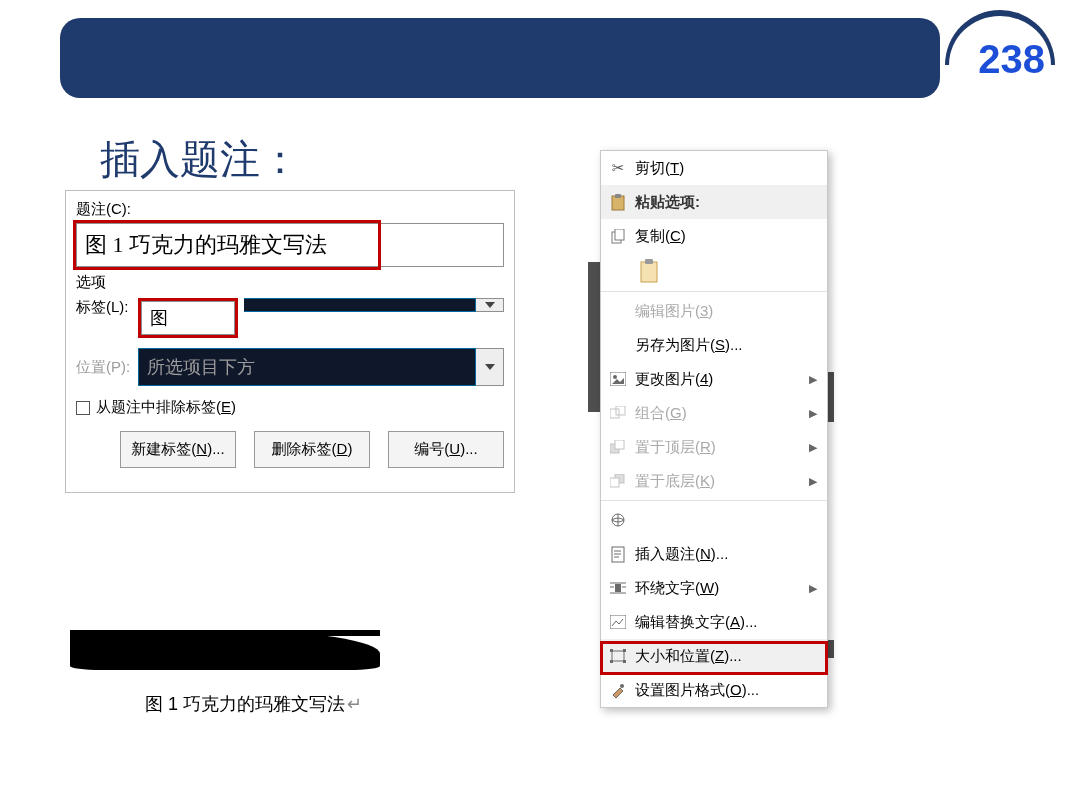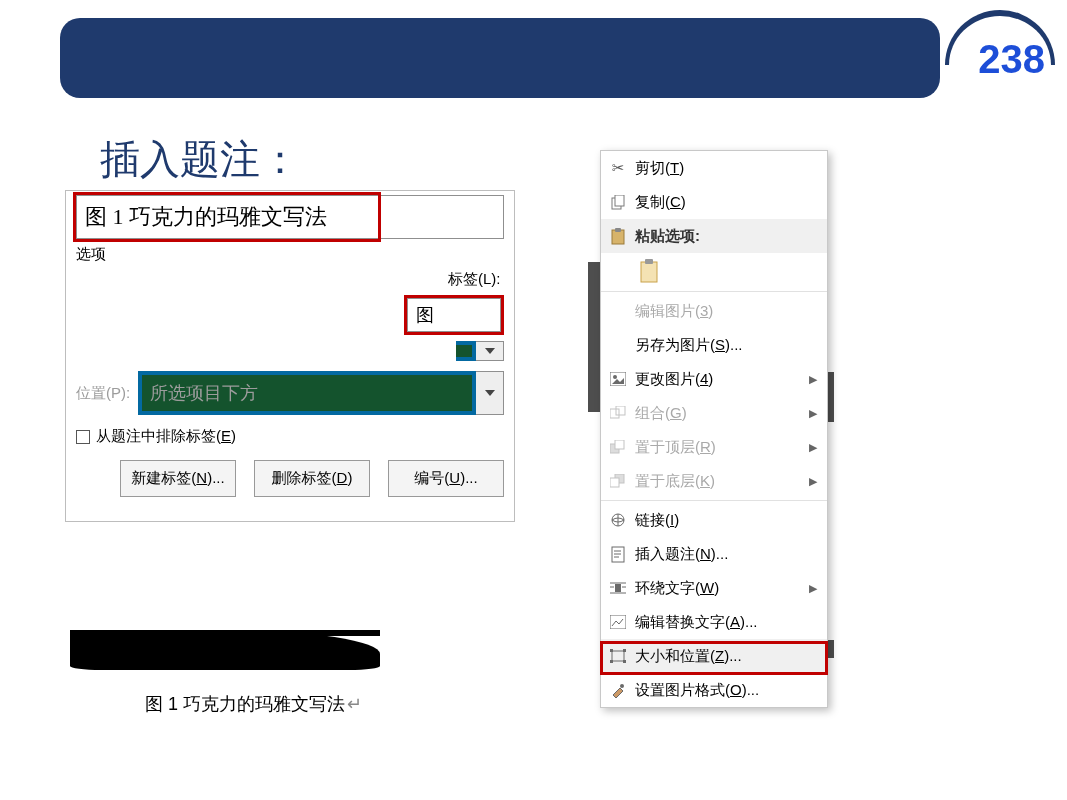--- a/index.html
+++ b/index.html
@@ -19,25 +19,25 @@
 .dialog-titlebar .title { flex:1; }
 .dialog-titlebar .q { width:30px; text-align:center; font-size:18px; }
 .dialog-titlebar .x { width:30px; text-align:center; font-size:20px; font-weight:bold; }
 .dialog-body { padding: 4px 10px 14px; font-size:15px; }
 .lbl { margin:5px 0 4px; }
 .row-caption-wrap { position: relative; margin-bottom:6px; }
 .row-caption-input { border:1px solid #8f8f8f; width:100%; padding:6px 8px; font-size:22px; font-family:SimSun,serif; }
 .row-caption-red { position:absolute; top:-3px; left:-3px; width:72%; height:calc(100% + 6px); border:3px solid #c00000; pointer-events:none; }
 
 .combo { display:flex; align-items:stretch; }
-.combo .val { flex:1; border:4px solid #0369a1; padding:6px 8px; font-size:18px; background:#14532d; }
+.combo .val { flex:1; border:1px solid #0369a1; padding:6px 8px; font-size:18px; background:#0f172a; }
 .combo .btn { width:28px; border:1px solid #8f8f8f; border-left:none; background:#eee; display:flex; align-items:center; justify-content:center; }
 .chev-down { width:0;height:0;border-left:5px solid transparent;border-right:5px solid transparent;border-top:6px solid #444; }
 
-.row-label { display:flex; align-items:flex-end; gap:6px; margin:6px 0 10px;flex-direction:column; }
+.row-label { display:flex; align-items:flex-start; gap:6px; margin:6px 0 10px; }
 .row-label .lab-text { font-size:15px; width:56px; }
 .row-label .red-wrap { border:3px solid #c00000; padding:0; }
 .row-label .inner { border:1px solid #8f8f8f; padding:4px 8px; width:94px; font-size:18px; display:inline-block; }
 
 .row-pos { display:flex; align-items:center; gap:6px; margin:8px 0 12px; }
 .row-pos .lab-text { font-size:15px; color:#9c9c9c; width:56px; }
 .row-pos .combo { flex:1; }
 
 .chk-row { display:flex; align-items:center; gap:6px; margin:6px 0 14px; font-size:15px; }
 .chk-row .box { width:14px; height:14px; border:1px solid #555; }
@@ -78,20 +78,21 @@
 <body>
 
 <div class="slide-header"></div>
 <div class="page-badge-arc"></div>
 <div class="page-badge-num">238</div>
 
 <div class="slide-title">插入题注：</div>
 
 <div class="dialog-caption">
   <div class="dialog-body">
+    <div class="lbl"><span>题注(C):</span></div>
     <div class="row-caption-wrap">
       <div class="row-caption-input">图 1 巧克力的玛雅文写法</div>
       <div class="row-caption-red"></div>
     </div>
     <div class="lbl">选项</div>
 
     <div class="row-label">
       <span class="lab-text">标签(L):</span>
       <span class="red-wrap">
         <span class="inner">图</span>
@@ -135,37 +136,37 @@
 
 <div class="bg-blur" style="top:262px; left:588px; width:14px; height:150px;"></div>
 <div class="bg-blur" style="top:372px; left:824px; width:10px; height:50px;"></div>
 <div class="bg-blur" style="top:640px; left:824px; width:10px; height:18px;"></div>
 
 <div class="ctx">
   <div class="ctx-item">
     <span class="ic">✂</span>
     <span class="txt">剪切(<span class="u">T</span>)</span>
   </div>
+  <div class="ctx-item hl-section">
+    <span class="ic">
+        <svg width="15" height="17">
+          <rect x="1" y="2" width="12" height="14" fill="#d7b36a" stroke="#9a7a3a"></rect>
+          <rect x="4" y="0" width="6" height="4" fill="#888" rx="1"></rect>
+        </svg>
+      </span>
+    <span class="txt">粘贴选项:</span>
+  </div>
   <div class="ctx-item">
     <span class="ic">
         <svg width="15" height="15">
           <rect x="1" y="3" width="9" height="11" fill="none" stroke="#7a7a7a"></rect>
           <rect x="4" y="0" width="9" height="11" fill="#fff" stroke="#7a7a7a"></rect>
         </svg>
       </span>
     <span class="txt">复制(<span class="u">C</span>)</span>
-  </div>
-  <div class="ctx-item hl-section">
-    <span class="ic">
-        <svg width="15" height="17">
-          <rect x="1" y="2" width="12" height="14" fill="#d7b36a" stroke="#9a7a3a"></rect>
-          <rect x="4" y="0" width="6" height="4" fill="#888" rx="1"></rect>
-        </svg>
-      </span>
-    <span class="txt">粘贴选项:</span>
   </div>
   <div class="ctx-indent-icon">
     <svg width="24" height="26">
         <rect x="2" y="4" width="16" height="20" fill="#f4e2b3" stroke="#c9a24a"></rect>
         <rect x="6" y="1" width="8" height="5" fill="#999" rx="1"></rect>
       </svg>
   </div>
   <div class="ctx-sep"></div>
   <div class="ctx-item disabled">
     <span class="ic"></span>
@@ -217,21 +218,20 @@
     <span class="arrow">▶</span>
   </div>
   <div class="ctx-sep"></div>
   <div class="ctx-item">
     <span class="ic">
         <svg width="16" height="16">
           <circle cx="8" cy="8" r="6" fill="none" stroke="#6a6a6a"></circle>
           <path d="M2 8 Q8 4 14 8 M2 8 Q8 12 14 8 M8 2 L8 14" fill="none" stroke="#6a6a6a"></path>
         </svg>
       </span>
-    <span class="txt">链接(<span class="u">I</span>)</span>
   </div>
   <div class="ctx-item">
     <span class="ic">
         <svg width="15" height="17">
           <rect x="1" y="1" width="12" height="15" fill="none" stroke="#6a6a6a"></rect>
           <line x1="3" y1="5" x2="10" y2="5" stroke="#6a6a6a"></line>
           <line x1="3" y1="8" x2="10" y2="8" stroke="#6a6a6a"></line>
           <line x1="3" y1="11" x2="8" y2="11" stroke="#6a6a6a"></line>
         </svg>
       </span>

